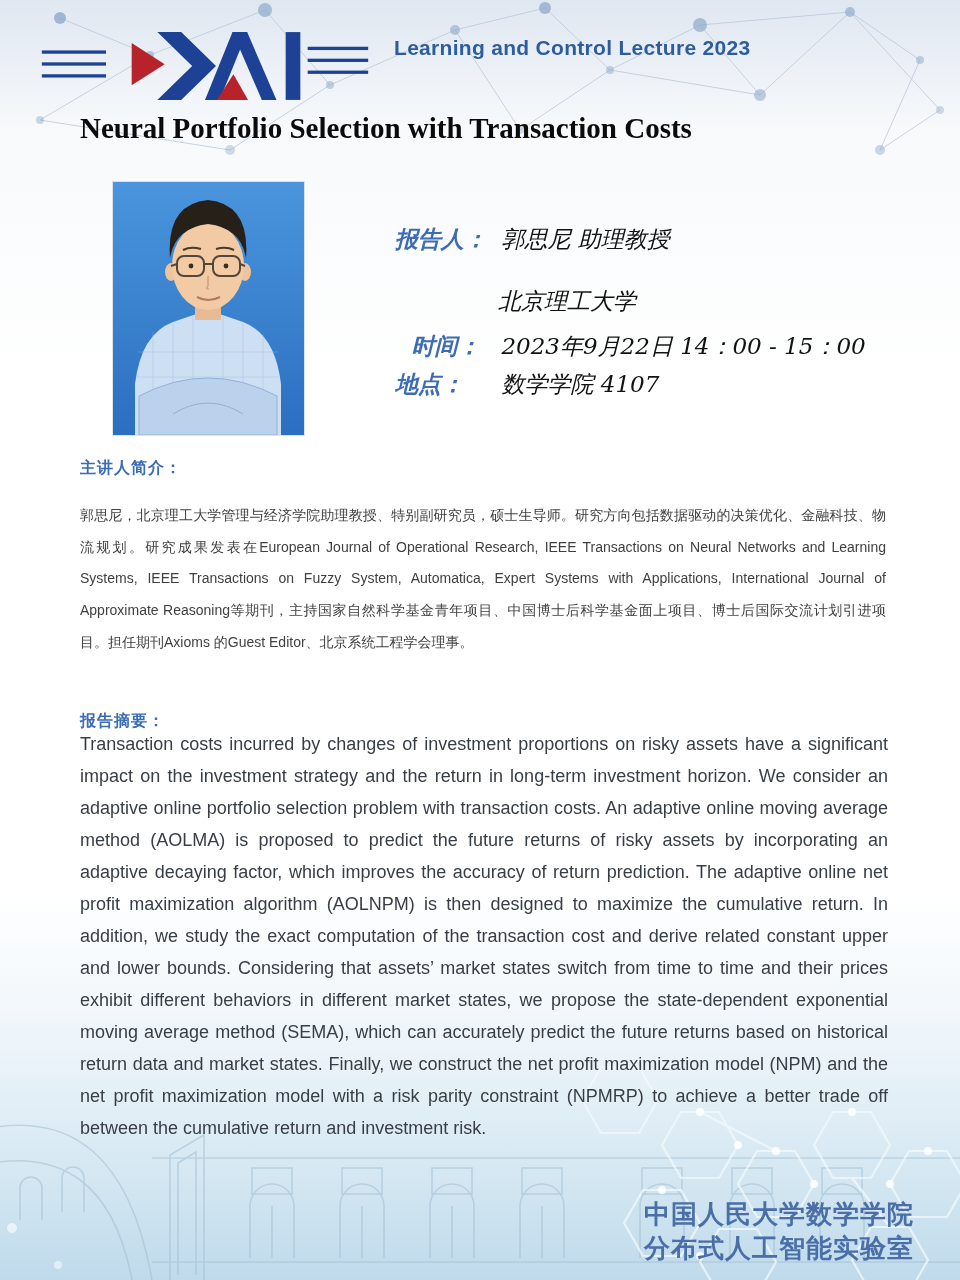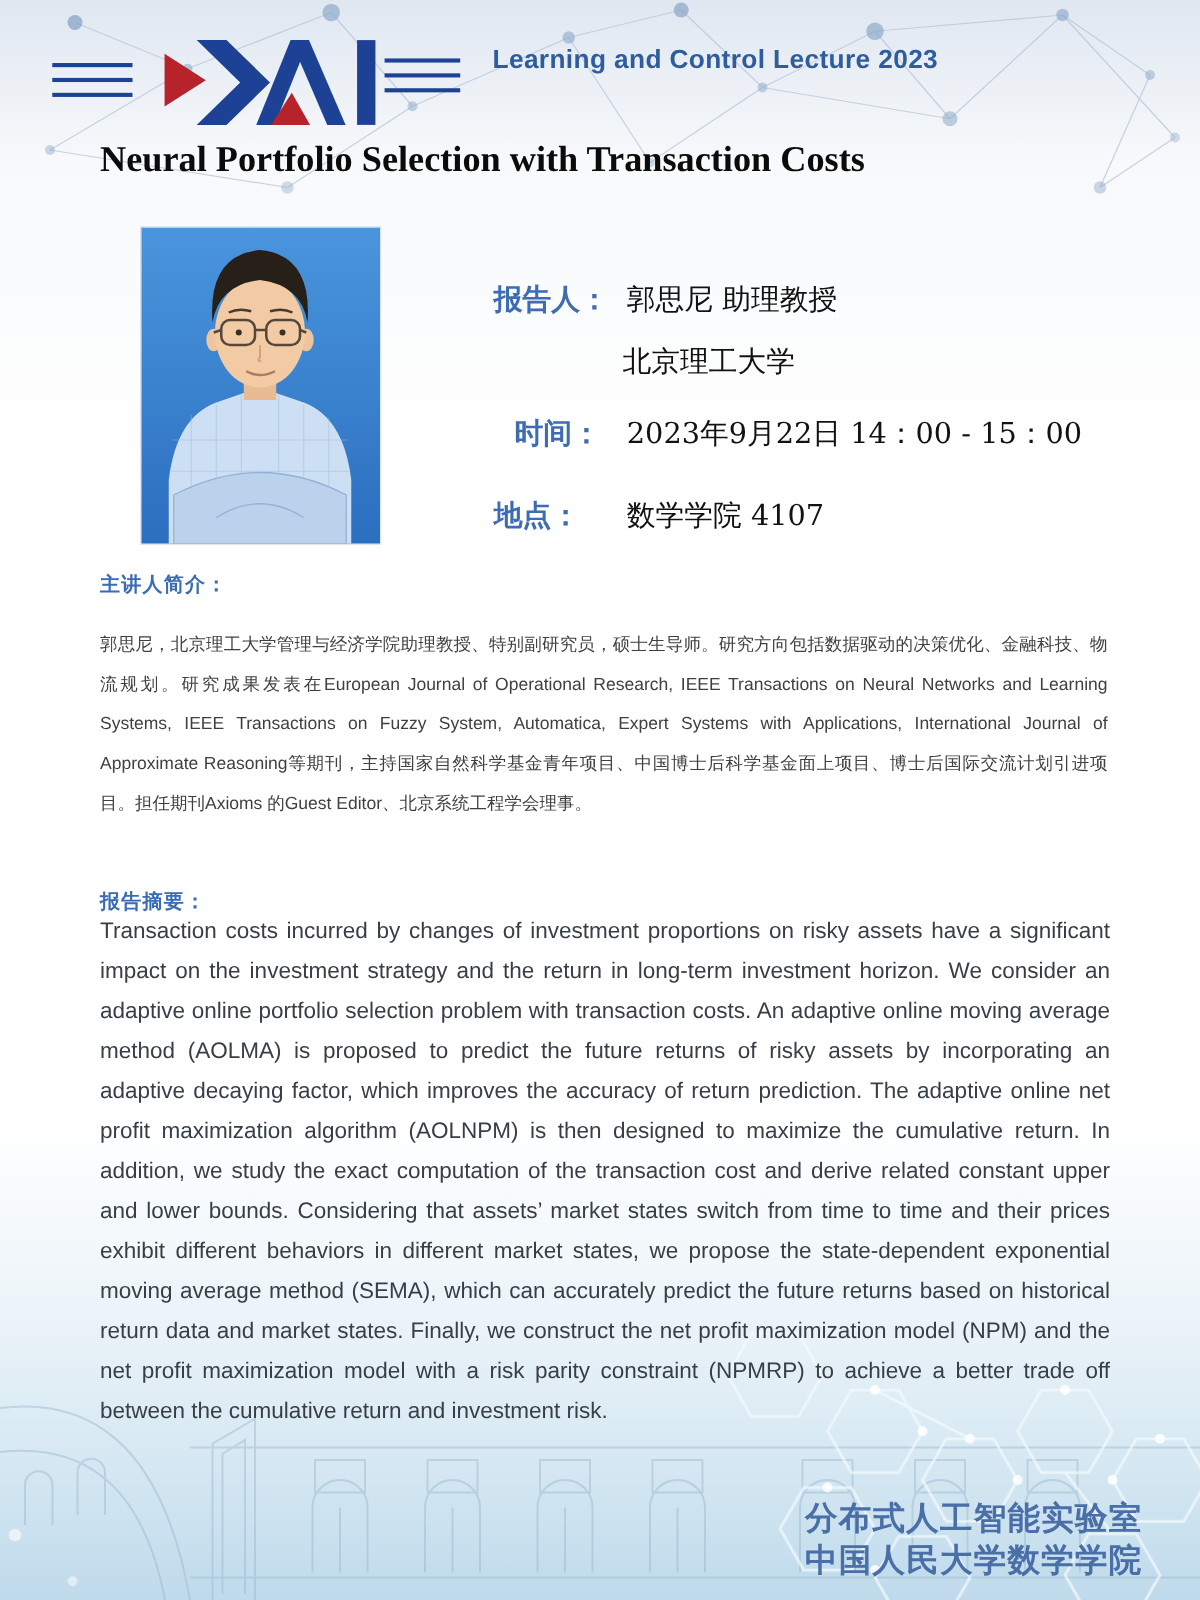--- a/index.html
+++ b/index.html
@@ -13,27 +13,27 @@
   .header-title{
     position:absolute;left:394px;top:36px;width:540px;
     font-size:21px;font-weight:bold;color:#2e5d9e;letter-spacing:.3px;
   }
   .talk-title{
     position:absolute;left:80px;top:112px;width:820px;
     font-family:"Liberation Serif",serif;font-size:29px;font-weight:bold;color:#0b0b0b;
   }
   .photo{position:absolute;left:113px;top:182px;width:191px;height:253px;box-shadow:0 0 0 1px rgba(120,150,180,.25);}
   .info{position:absolute;left:395px;top:224px;width:548px;}
-  .info .row{position:absolute;left:0;white-space:nowrap;}
+  .info .row{position:absolute;left:0;white-space:nowrap;font-style:italic;}
   .info .lbl{display:inline-block;min-width:102px;font-size:23px;font-weight:bold;color:#3e6cb4;}
   .info .val{font-size:23px;color:#121212;font-family:"DejaVu Serif",serif;}
   .r-speaker{top:0;}
-  .r-affil{top:50px;left:103px !important;}
+  .r-affil{top:62px;left:103px !important;}
   .r-time{top:107px;text-align:center;}
-  .r-venue{top:173px;}
+  .r-venue{top:145px;}
   .sec-heading{
     position:absolute;left:80px;font-size:16px;font-weight:bold;color:#3a6cb5;letter-spacing:1px;
   }
   .bio-heading{top:458px;}
   .bio-text{
     position:absolute;left:80px;top:500px;width:806px;
     font-size:14px;line-height:31.7px;color:#3f3f3f;text-align:justify;
   }
   .abs-heading{top:711px;}
   .abs-text{
@@ -239,17 +239,17 @@
     </div>
   </div>
 
   <div class="sec-heading bio-heading">主讲人简介：</div>
   <div class="bio-text">郭思尼，北京理工大学管理与经济学院助理教授、特别副研究员，硕士生导师。研究方向包括数据驱动的决策优化、金融科技、物流规划。研究成果发表在European Journal of Operational Research, IEEE Transactions on Neural Networks and Learning Systems, IEEE Transactions on Fuzzy System, Automatica, Expert Systems with Applications, International Journal of Approximate Reasoning等期刊，主持国家自然科学基金青年项目、中国博士后科学基金面上项目、博士后国际交流计划引进项目。担任期刊Axioms 的Guest Editor、北京系统工程学会理事。</div>
 
   <div class="sec-heading abs-heading">报告摘要：</div>
   <div class="abs-text">Transaction costs incurred by changes of investment proportions on risky assets have a significant impact on the investment strategy and the return in long-term investment horizon. We consider an adaptive online portfolio selection problem with transaction costs. An adaptive online moving average method (AOLMA) is proposed to predict the future returns of risky assets by incorporating an adaptive decaying factor, which improves the accuracy of return prediction. The adaptive online net profit maximization algorithm (AOLNPM) is then designed to maximize the cumulative return. In addition, we study the exact computation of the transaction cost and derive related constant upper and lower bounds. Considering that assets’ market states switch from time to time and their prices exhibit different behaviors in different market states, we propose the state-dependent exponential moving average method (SEMA), which can accurately predict the future returns based on historical return data and market states. Finally, we construct the net profit maximization model (NPM) and the net profit maximization model with a risk parity constraint (NPMRP) to achieve a better trade off between the cumulative return and investment risk.</div>
 
   <div class="footer">
+    <div>中国人民大学数学学院</div>
     <div>分布式人工智能实验室</div>
-    <div>中国人民大学数学学院</div>
   </div>
 
 </div>
 
 </body></html>

